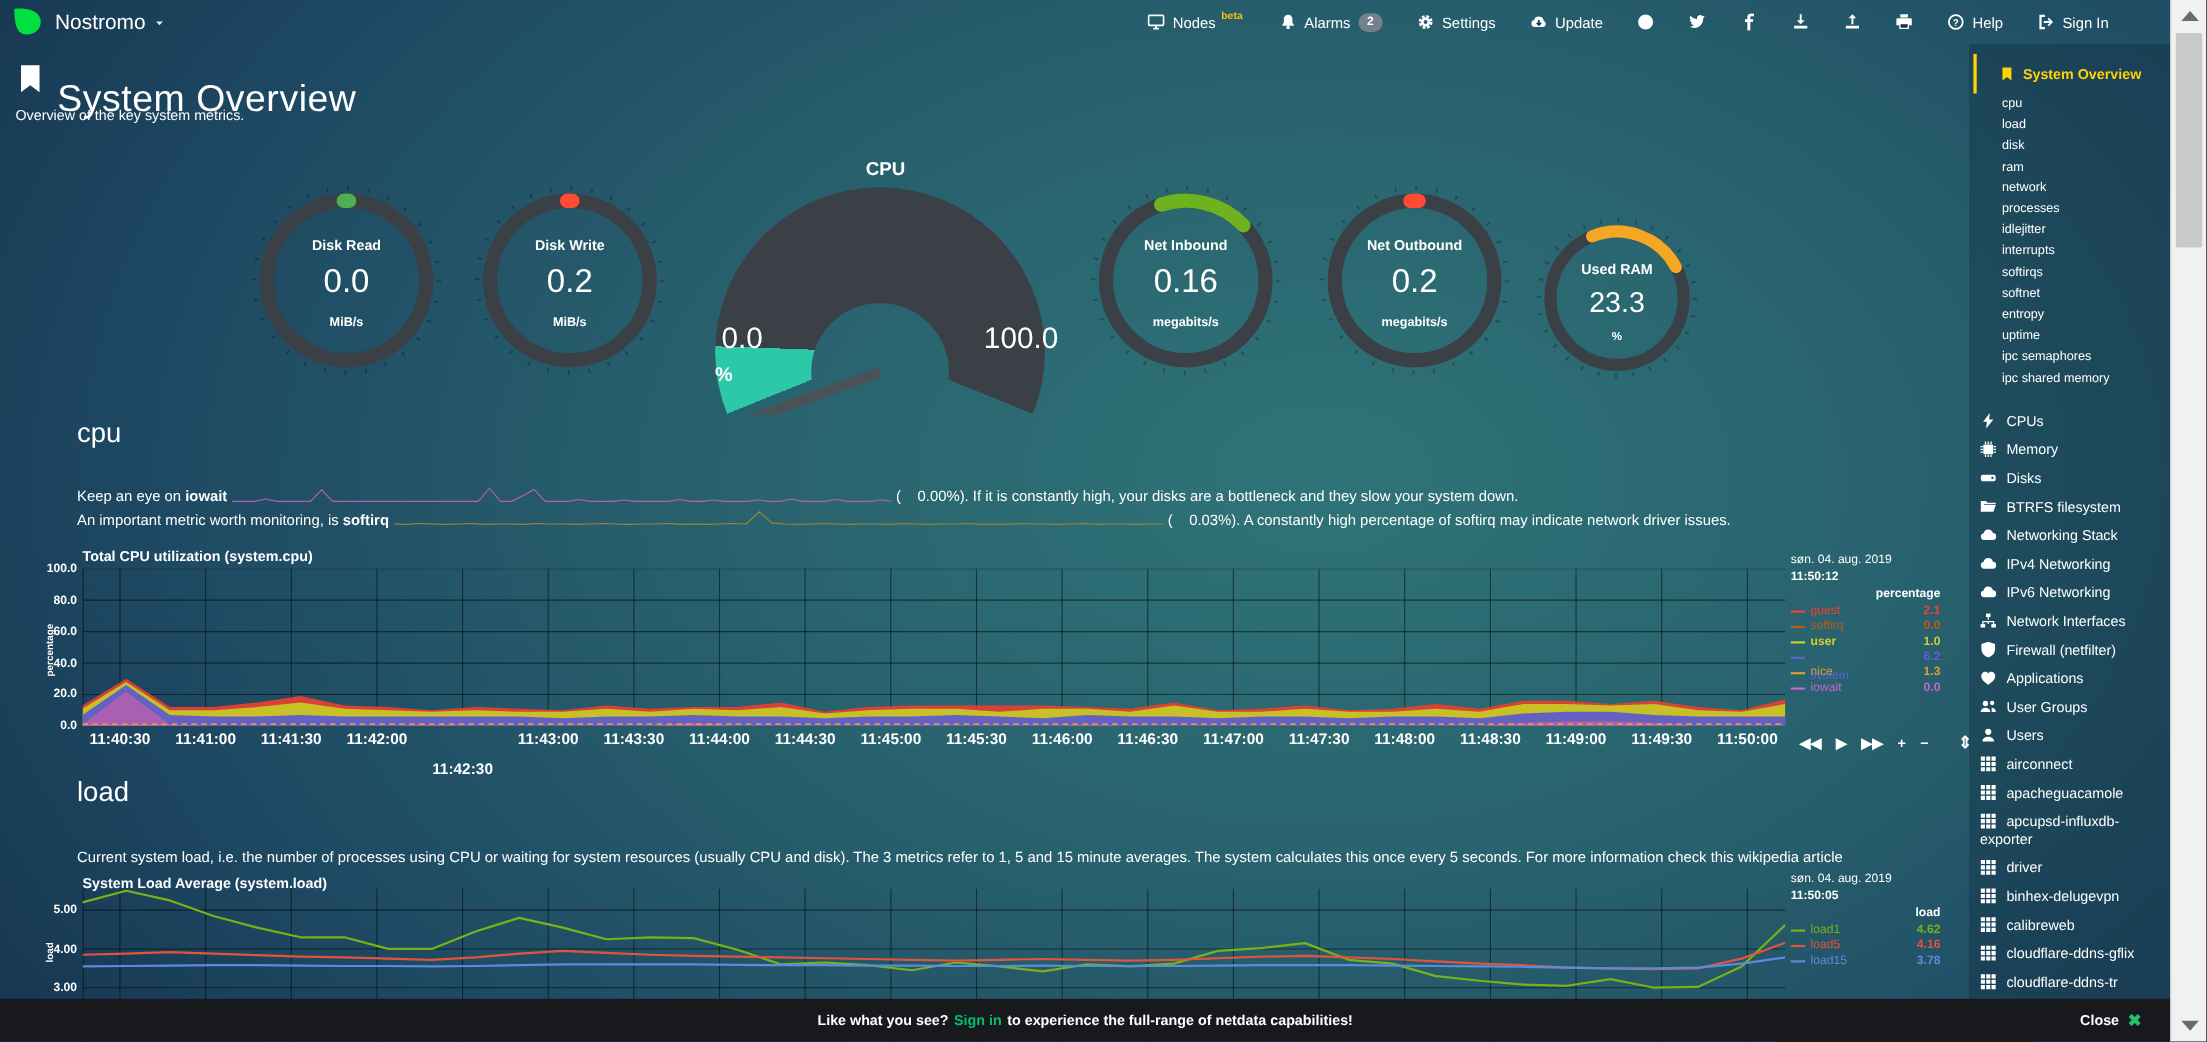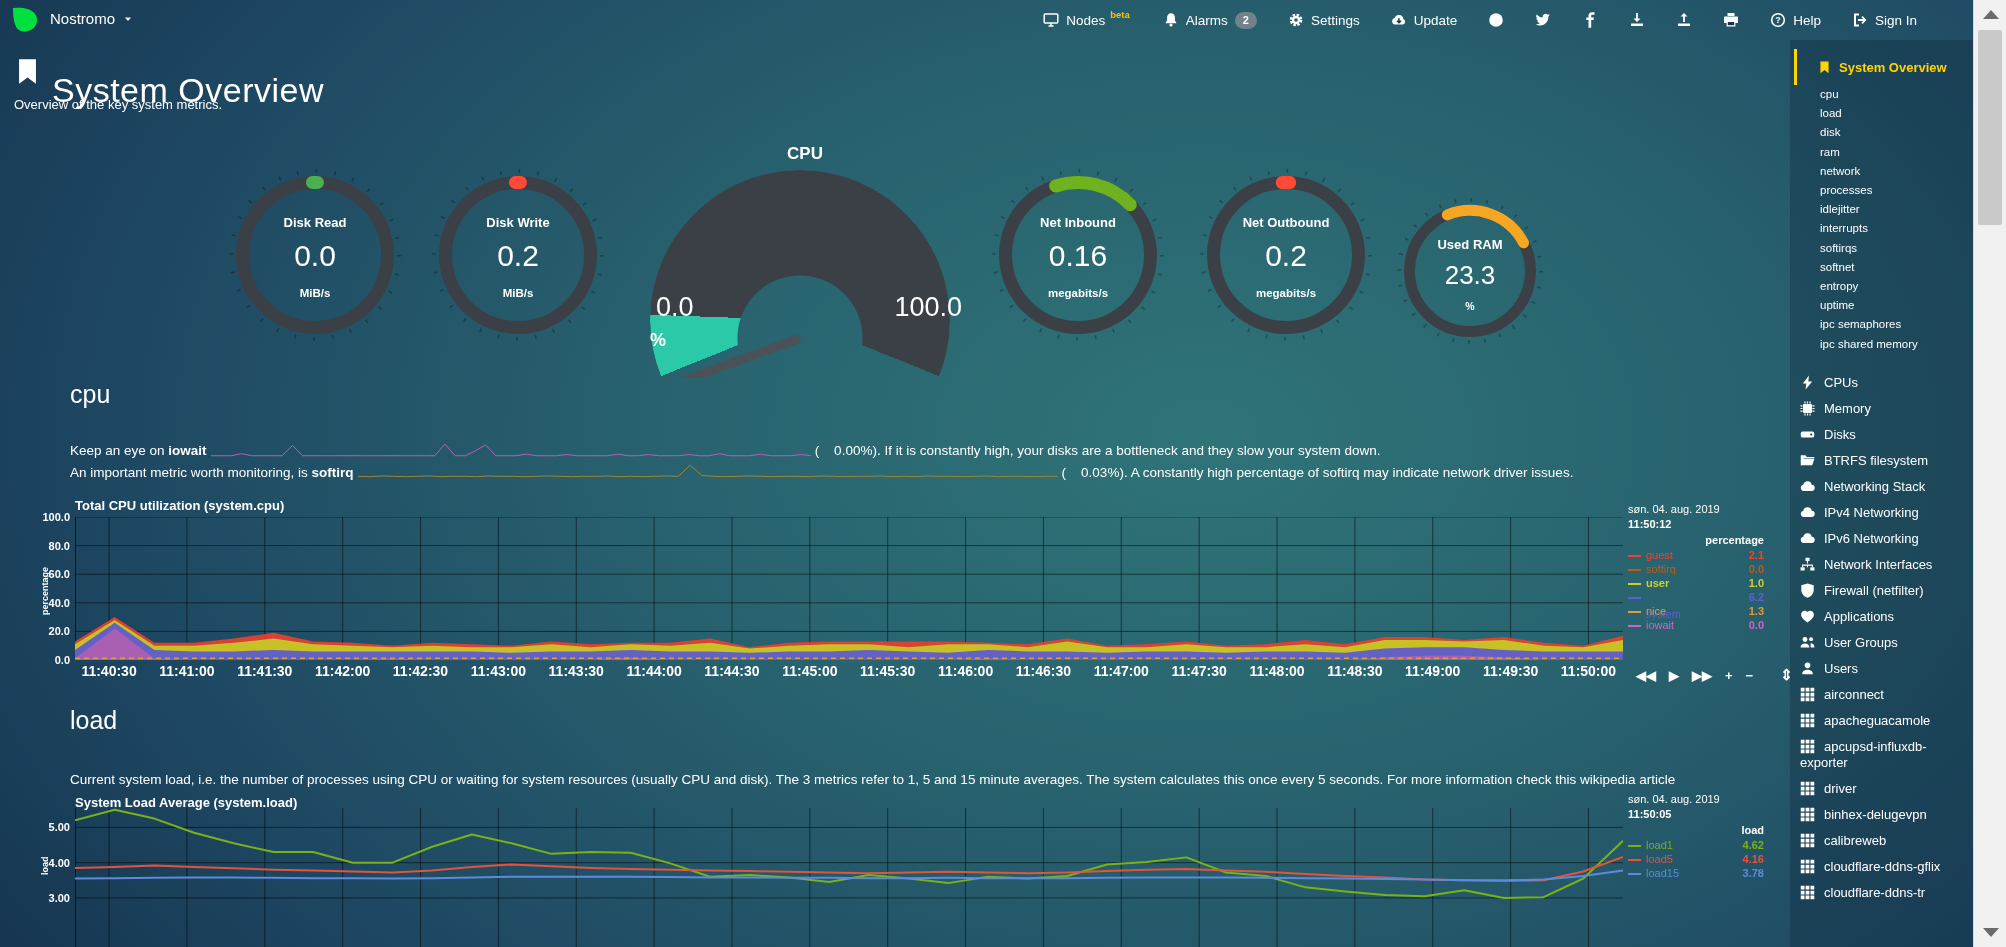--- a/index.html
+++ b/index.html
@@ -5,21 +5,21 @@
   html,body{margin:0;padding:0;background:#0e2438;}
   *{box-sizing:border-box;}
   #app{position:relative;width:2006px;height:947px;overflow:hidden;
     font-family:"Liberation Sans",sans-serif;color:#fff;
     background:radial-gradient(1500px 1000px at 60% 46%, #2f7478 0%, #28616e 38%, #1e4862 72%, #15324d 100%);}
   svg{display:block;}
 
   
   .navbar{position:absolute;left:0;top:0;width:1973px;height:40px;z-index:30;}
   .brand-logo{position:absolute;left:10px;top:5px;width:30px;height:30px;}
-  .brand{position:absolute;left:50px;top:10px;font-size:15px;font-weight:500;display:flex;align-items:center;gap:8px;cursor:pointer;}
+  .brand{position:absolute;left:50px;top:10px;font-size:19px;font-weight:500;display:flex;align-items:center;gap:8px;cursor:pointer;}
   .brand .caret{width:10px;height:10px;opacity:.9;}
   .nav-items{position:absolute;right:56px;top:0;height:40px;display:flex;align-items:center;gap:31px;}
   .nav-item{display:flex;align-items:center;gap:7px;font-size:13.5px;cursor:pointer;white-space:nowrap;}
   .nav-item svg{width:16px;height:16px;}
   .beta{color:var(--beta-yellow);font-size:9.5px;font-weight:700;position:relative;top:-6px;left:-2px;}
   .badge{background:#74808a;border-radius:10px;font-size:11px;font-weight:700;padding:2px 8px;line-height:13px;}
 
   
   .hdr-bookmark{position:absolute;left:14px;top:55px;width:27px;height:34px;}
   .page-title{position:absolute;left:52px;top:48px;font-size:34px;font-weight:400;letter-spacing:.5px;}
@@ -423,21 +423,21 @@
         <polygon points="0,132.99 39.69230769230769,105.82 79.38461538461539,132.99 119.07692307692308,134.42 158.76923076923077,134.42 198.46153846153845,132.99 238.15384615384616,134.42 277.84615384615387,134.42 317.53846153846155,134.42 357.2307692307692,134.42 396.9230769230769,134.42 436.6153846153846,135.85 476.3076923076923,134.42 516,134.42 555.6923076923077,132.99 595.3846153846155,134.42 635.0769230769231,134.42 674.7692307692308,135.85 714.4615384615385,134.42 754.1538461538462,134.42 793.8461538461538,132.99 833.5384615384615,134.42 873.2307692307692,135.85 912.9230769230769,132.99 952.6153846153846,134.42 992.3076923076924,134.42 1032,135.85 1071.6923076923076,134.42 1111.3846153846155,134.42 1151.076923076923,135.85 1190.769230769231,134.42 1230.4615384615383,134.42 1270.1538461538462,135.85 1309.8461538461538,131.56 1349.5384615384617,130.13 1389.2307692307693,130.13 1428.923076923077,132.99 1468.6153846153845,134.42 1508.3076923076924,134.42 1548,134.42 1548,143 0,143" fill="#5a5ad1" fill-opacity="0.92"></polygon>
         <polygon points="0,141.57 39.69230769230769,111.54 79.38461538461539,141.57 119.07692307692308,143 158.76923076923077,143 198.46153846153845,143 238.15384615384616,143 277.84615384615387,143 317.53846153846155,141.57 357.2307692307692,143 396.9230769230769,143 436.6153846153846,143 476.3076923076923,143 516,143 555.6923076923077,140.14 595.3846153846155,143 635.0769230769231,143 674.7692307692308,143 714.4615384615385,143 754.1538461538462,143 793.8461538461538,143 833.5384615384615,143 873.2307692307692,143 912.9230769230769,141.57 952.6153846153846,143 992.3076923076924,143 1032,143 1071.6923076923076,143 1111.3846153846155,143 1151.076923076923,143 1190.769230769231,143 1230.4615384615383,143 1270.1538461538462,143 1309.8461538461538,140.14 1349.5384615384617,138.71 1389.2307692307693,138.71 1428.923076923077,140.14 1468.6153846153845,143 1508.3076923076924,143 1548,143 1548,143 0,143" fill="#b05fb0" fill-opacity="0.92"></polygon>
         <line x1="0" y1="141.284" x2="1548" y2="141.284" stroke="#dd9e33" stroke-width="1.5" stroke-dasharray="5 4" vector-effect="non-scaling-stroke"></line>
       </svg>
     </div>
   <div class="xlabels" style="left:75px;top:663px;width:1548px">
       <span style="left: 2.2%;">11:40:30</span>
       <span style="left: 7.23%;">11:41:00</span>
       <span style="left: 12.26%;">11:41:30</span>
       <span style="left: 17.29%;">11:42:00</span>
-      <span style="left: 22.32%;">11:42:30</span>
+      <span style="left: 22.32%; margin-top: 28px;">11:42:30</span>
       <span style="left: 27.35%;">11:43:00</span>
       <span style="left: 32.38%;">11:43:30</span>
       <span style="left: 37.41%;">11:44:00</span>
       <span style="left: 42.44%;">11:44:30</span>
       <span style="left: 47.47%;">11:45:00</span>
       <span style="left: 52.5%;">11:45:30</span>
       <span style="left: 57.53%;">11:46:00</span>
       <span style="left: 62.56%;">11:46:30</span>
       <span style="left: 67.59%;">11:47:00</span>
       <span style="left: 72.62%;">11:47:30</span>
@@ -647,20 +647,29 @@
           </svg><span class="sb-sec-label">calibreweb</span></a>
         <a class="sb-sec"><svg viewBox="0 0 16 16" fill="currentColor">
             <use href="#i-grid"></use>
           </svg><span class="sb-sec-label">cloudflare-ddns-gflix</span></a>
         <a class="sb-sec"><svg viewBox="0 0 16 16" fill="currentColor">
             <use href="#i-grid"></use>
           </svg><span class="sb-sec-label">cloudflare-ddns-tr</span></a>
       </div>
   </div>
 
+  <div class="footer">
+    <span>Like what you see?</span>
+    <span class="signin">Sign in</span>
+    <span>to experience the full-range of netdata capabilities!</span>
+    <div class="footer-close">
+      <span>Close</span>
+      <span class="x">✖</span>
+    </div>
+  </div>
 
   <div class="scrollbar">
     <div class="arrow-up"></div>
     <div class="sb-thumb"></div>
     <div class="arrow-down"></div>
   </div>
 
 </div>
 
 </body></html>

